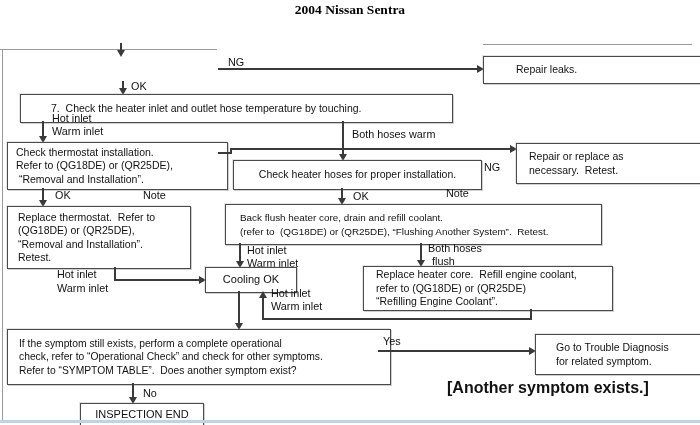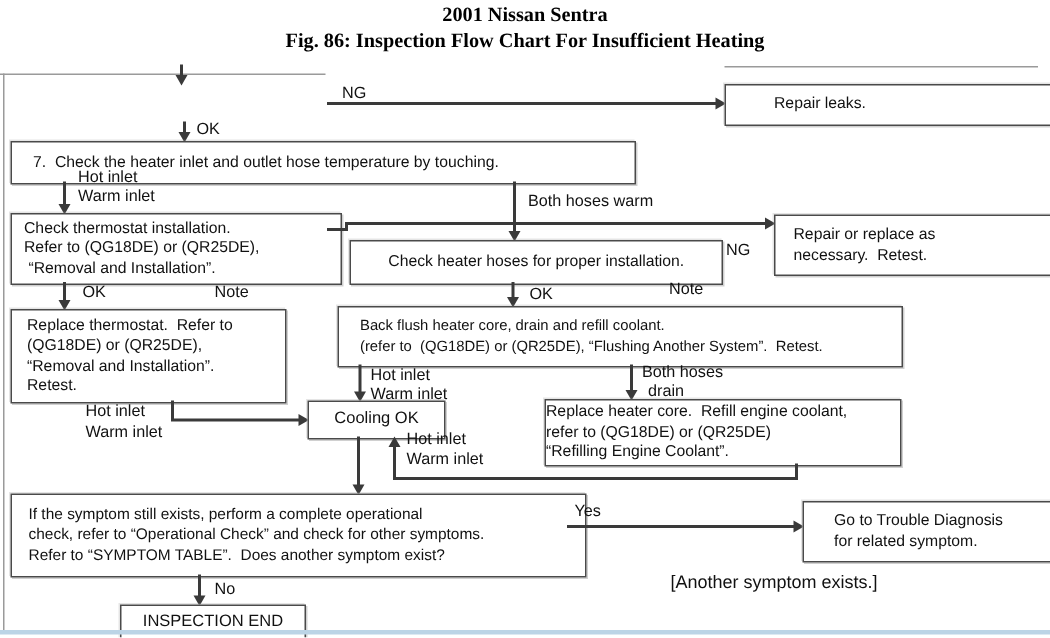--- a/index.html
+++ b/index.html
@@ -14,47 +14,46 @@
   .ctr{justify-content:center;text-align:center;}
   .lbl{position:absolute;font-size:10.8px;line-height:12px;white-space:nowrap;color:var(--text,#111);}
   .hl{position:absolute;height:2px;background:var(--line,#3a3a3a);}
   .vl{position:absolute;width:2px;background:var(--line,#3a3a3a);}
   .thin{background:var(--shadow,#9a9a9a);}
   .ar{position:absolute;width:0;height:0;}
   .ar.d{border-left:4px solid transparent;border-right:4px solid transparent;border-top:7px solid var(--line,#3a3a3a);}
   .ar.u{border-left:4px solid transparent;border-right:4px solid transparent;border-bottom:7px solid var(--line,#3a3a3a);}
   .ar.r{border-top:4px solid transparent;border-bottom:4px solid transparent;border-left:7px solid var(--line,#3a3a3a);}
   .strip{position:absolute;left:0;width:700px;height:3px;background:var(--footer,#bcd4e6);}
-  .bold{font-weight:400;font-size:12px;}
+  .bold{font-weight:700;font-size:16px;}
 </style>
 </head>
 <body>
 
 <div class="stage">
 
-  <div class="t" style="top:2px">2001 Nissan Sentra</div>
-  <div class="t" style="top:19px">Fig. 86: Inspection Flow Chart For Insufficient Heating</div>
+  <div class="t" style="top:2px">2004 Nissan Sentra</div>
 
   <div class="hl thin" style="left:0;top:49px;width:217px;height:1px"></div>
   <div class="hl thin" style="left:483px;top:44px;width:209px;height:1px"></div>
   <div class="vl thin" style="left:2px;top:49px;height:371px;width:1px"></div>
 
   <div class="vl" style="left:120px;top:43px;height:8px"></div>
   <div class="ar d" style="left:117px;top:50px"></div>
 
   <div class="hl" style="left:218px;top:68px;width:260px"></div>
   <div class="ar r" style="left:477px;top:65px"></div>
   <div class="lbl" style="left:228px;top:56px">NG</div>
   <div class="box" style="left:483px;top:56px;width:208px;height:26px;padding-left:32px">Repair leaks.</div>
 
   <div class="vl" style="left:122px;top:81px;height:9px"></div>
   <div class="ar d" style="left:119px;top:88px"></div>
   <div class="lbl" style="left:131px;top:80px">OK</div>
 
-  <div class="box" style="left:7px;top:94px;width:401px;height:27px;padding-left:14px">7.  Check the heater inlet and outlet hose temperature by touching.</div>
+  <div class="box" style="left:20px;top:94px;width:401px;height:27px;padding-left:30px">7.  Check the heater inlet and outlet hose temperature by touching.</div>
 
   <div class="vl" style="left:42px;top:121px;height:17px"></div>
   <div class="ar d" style="left:39px;top:136px"></div>
   <div class="lbl" style="left:52px;top:112px">Hot inlet</div>
   <div class="lbl" style="left:52px;top:125px">Warm inlet</div>
 
   <div class="vl" style="left:342px;top:121px;height:35px"></div>
   <div class="ar d" style="left:339px;top:154px"></div>
   <div class="lbl" style="left:352px;top:128px">Both hoses warm</div>
 
@@ -92,24 +91,24 @@
 
   <div class="box" style="left:225px;top:204px;width:361px;height:39px;padding-left:14px;font-size:9.9px">Back flush heater core, drain and refill coolant.
 (refer to  (QG18DE) or (QR25DE), “Flushing Another System”.  Retest.</div>
   <div class="vl" style="left:239px;top:243px;height:20px"></div>
   <div class="ar d" style="left:236px;top:261px"></div>
   <div class="lbl" style="left:247px;top:244px">Hot inlet</div>
   <div class="lbl" style="left:247px;top:257px">Warm inlet</div>
   <div class="vl" style="left:420px;top:243px;height:19px"></div>
   <div class="ar d" style="left:417px;top:260px"></div>
   <div class="lbl" style="left:428px;top:242px">Both hoses</div>
-  <div class="lbl" style="left:432px;top:255px">drain</div>
+  <div class="lbl" style="left:432px;top:255px">flush</div>
 
   <div class="box ctr" style="left:205px;top:267px;width:90px;height:24px;font-size:11px">Cooling OK</div>
-  <div class="box" style="left:363px;top:266px;width:236px;height:43px;">Replace heater core.  Refill engine coolant,
+  <div class="box" style="left:363px;top:266px;width:236px;height:43px;padding-left:12px">Replace heater core.  Refill engine coolant,
 refer to (QG18DE) or (QR25DE)
 “Refilling Engine Coolant”.</div>
 
   <div class="vl" style="left:530px;top:309px;height:11px"></div>
   <div class="hl" style="left:262px;top:318px;width:270px"></div>
   <div class="vl" style="left:262px;top:296px;height:24px"></div>
   <div class="ar u" style="left:259px;top:291px"></div>
   <div class="lbl" style="left:271px;top:287px">Hot inlet</div>
   <div class="lbl" style="left:271px;top:300px">Warm inlet</div>
 

